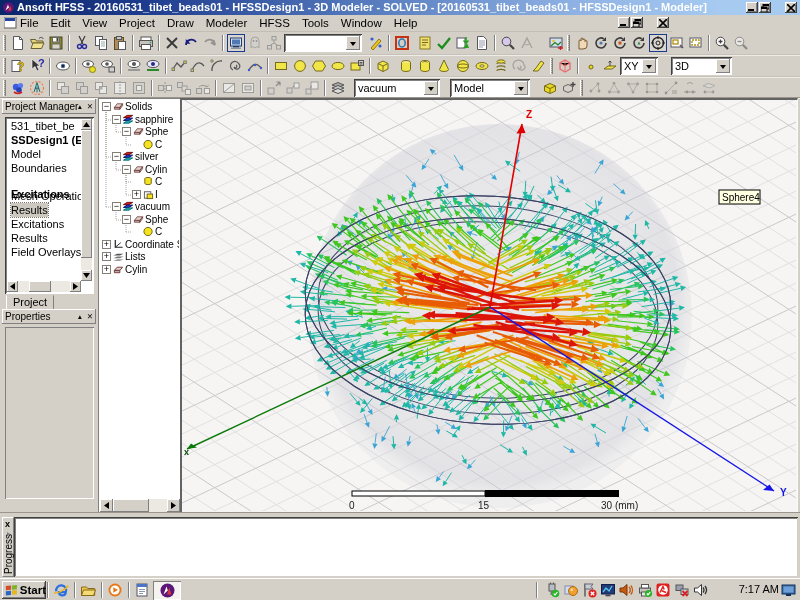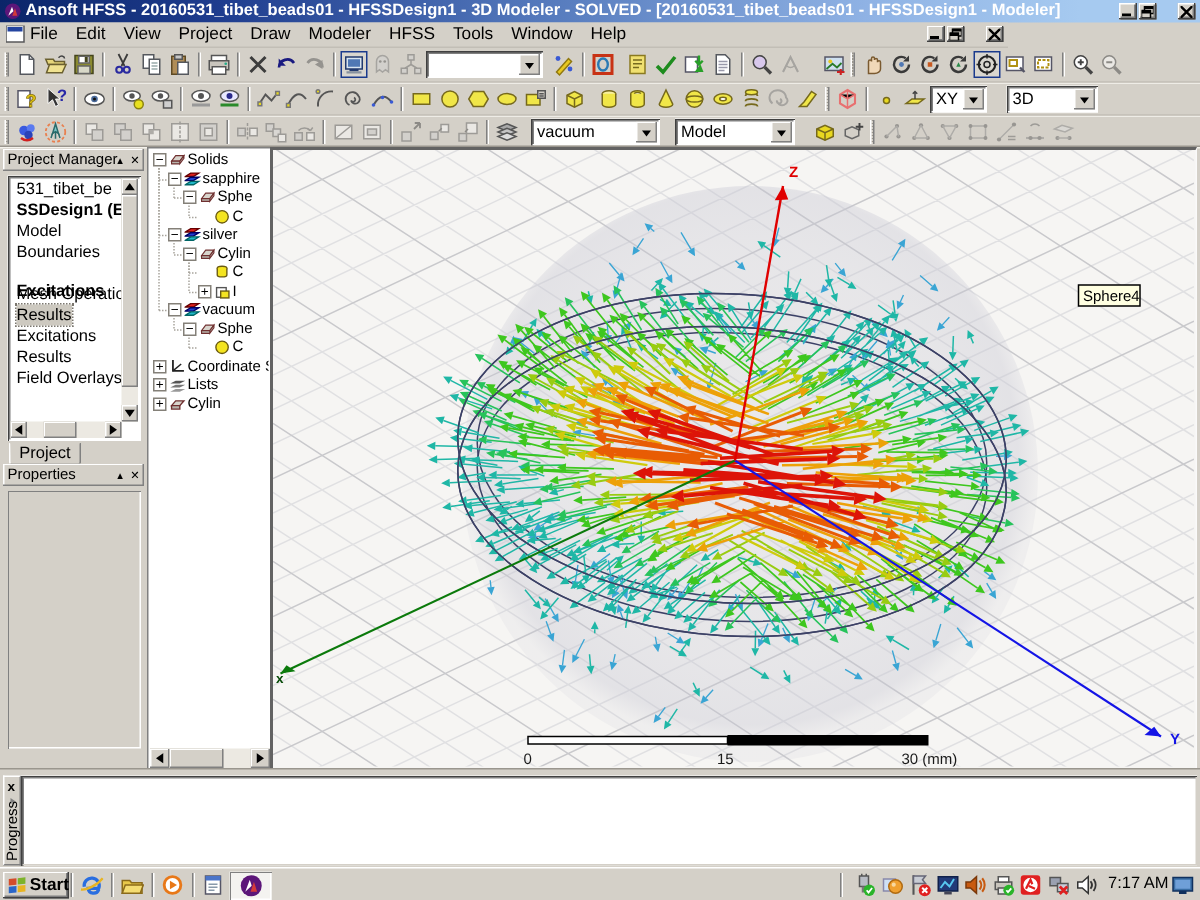--- a/index.html
+++ b/index.html
@@ -1042,21 +1042,21 @@
       </svg>
       <span class="ql-div" style="left:155px"></span>
     </div>
   <div id="app-btn">
     <svg width="15" height="15" viewBox="0 0 15 15">
       <circle cx="7.5" cy="7.5" r="7" fill="#5c1679"></circle>
       <path d="M3.5 11.5 L6.5 3.5 L7.8 7.5 Z" fill="#fff"></path>
       <path d="M7 11.5 L9.3 4.8 L11.4 11.5 Z" fill="#d43a3a"></path>
     </svg>
   </div>
-  <div id="tray" style="width:240px">
+  <div id="tray" style="width:264px">
     <span class="tray-div" style="left:0"></span>
     <div id="tray-icons">
         <svg class="tray-icon" style="left:8px" width="16" height="16" viewBox="0 0 16 16">
           <rect x="5" y="2" width="6" height="7" fill="#b8bcc4" stroke="#555"></rect>
           <path d="M6.5 2 v-1.5 m3 1.5 v-1.5" stroke="#555"></path>
           <rect x="6.5" y="9" width="3" height="4" fill="#777"></rect>
           <circle cx="11.5" cy="11.5" r="3.8" fill="#2ab42a"></circle>
           <path d="M9.8 11.5 L11 13 L13.4 10" stroke="#fff" stroke-width="1.2" fill="none"></path>
         </svg>
         <svg class="tray-icon" style="left:26.5px" width="16" height="16" viewBox="0 0 16 16">

